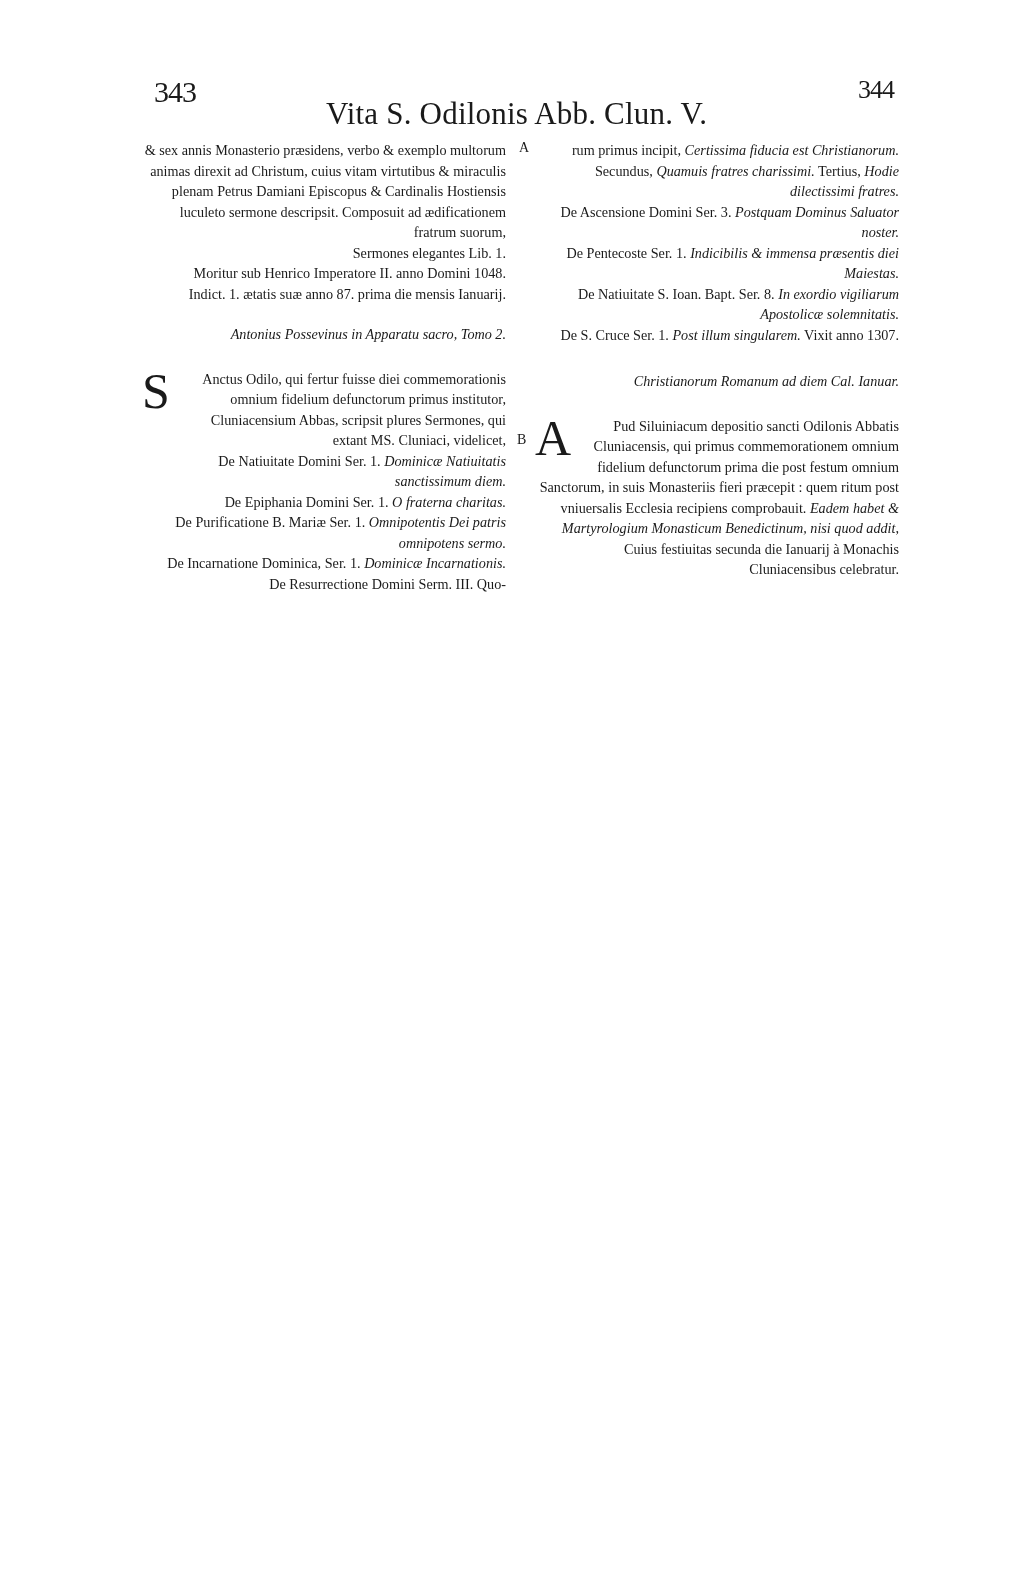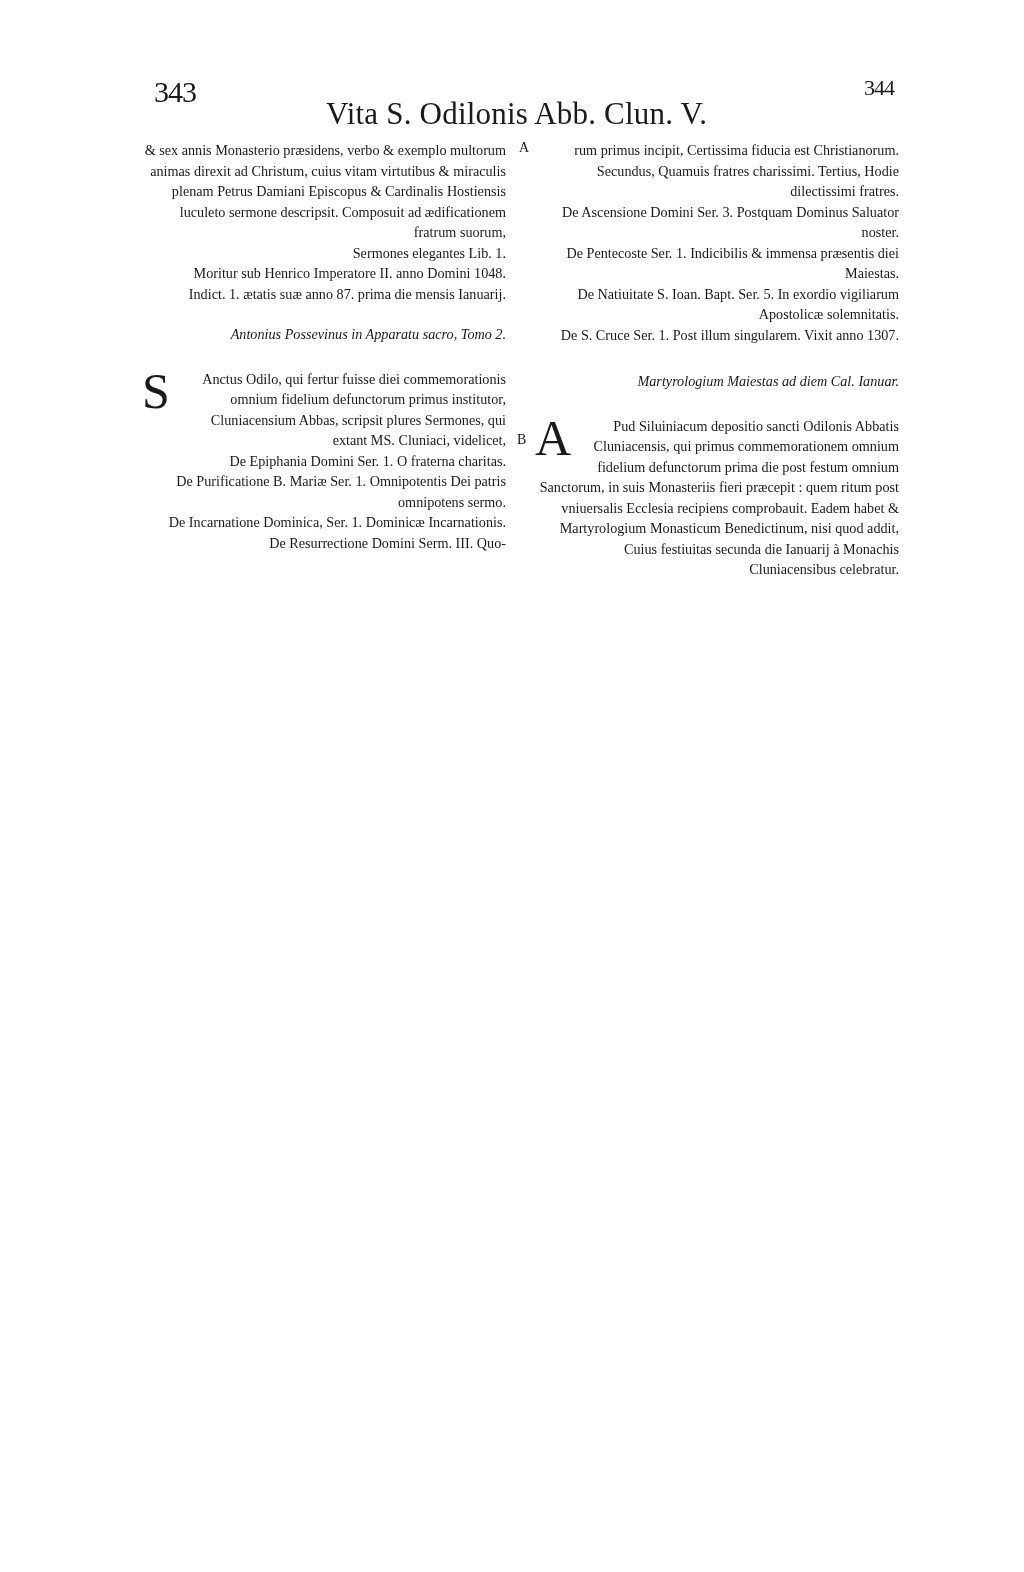--- a/index.html
+++ b/index.html
@@ -1,28 +1,28 @@
 <!DOCTYPE html>
 <html><head>
 <meta charset="utf-8">
 <style>
   html, body { margin: 0; padding: 0; background: #ffffff; }
   body { width: 1024px; height: 1572px; position: relative; overflow: hidden;
          font-family: "Liberation Serif", "DejaVu Serif", serif; color: #1a1a1a; }
   .header { position: absolute; top: 75px; left: 150px; width: 760px; height: 40px; }
   .pnum-l { position: absolute; left: 4px; top: 0; font-size: 30px; letter-spacing: -1px; }
-  .pnum-r { position: absolute; right: 16px; top: 0; font-size: 22px; letter-spacing: -1px; }
+  .pnum-r { position: absolute; right: 16px; top: 0; font-size: 26px; letter-spacing: -1px; }
   .running-title { position: absolute; left: 176px; top: -2px; font-size: 31px; letter-spacing: 0.2px; margin-top: 23px; }
   .col { position: absolute; top: 140px; width: 362px; font-size: 14.2px; line-height: 20.5px; text-align: justify; }
   .col-l { left: 144px; }
   .col-r { left: 537px; }
   .col p { margin: 0; text-align: right; }
   .indent { text-indent: 21px; }
   .center { text-align: center; text-indent: 0; }
-  .it { }
+  .it { font-style: italic; }
   .src { text-align: center; font-style: italic; margin-top: 20px !important; margin-bottom: 24px !important; }
   .dropcap-para { position: relative; }
   .dropcap { float: left; font-size: 50px; line-height: 40px; margin: 2px 3px 0 -2px; }
   .marg { position: absolute; font-size: 14px; }
 </style>
 </head>
 <body>
 
 <div class="header">
   <span class="pnum-l">343</span>
@@ -34,29 +34,30 @@
 <span class="marg" style="left:517px; top:432px;">B</span>
 
 <div class="col col-l">
   <p>&amp; sex annis Monasterio præsidens, verbo &amp; exemplo multorum animas direxit ad Christum, cuius vitam virtutibus &amp; miraculis plenam Petrus Damiani Episcopus &amp; Cardinalis Hostiensis luculeto sermone descripsit. Composuit ad ædificationem fratrum suorum,</p>
   <p class="center">Sermones elegantes Lib. 1.</p>
   <p class="indent">Moritur sub Henrico Imperatore II. anno Domini 1048. Indict. 1. ætatis suæ anno 87. prima die mensis Ianuarij.</p>
   <p class="src">Antonius Possevinus in Apparatu sacro, Tomo 2.</p>
   <p class="dropcap-para">
     <span class="dropcap">S</span><span>Anctus Odilo, qui fertur fuisse diei commemorationis omnium fidelium defunctorum primus institutor, Cluniacensium Abbas, scripsit plures Sermones, qui extant MS. Cluniaci, videlicet,</span>
   </p>
+  <p class="indent"><span>De Natiuitate Domini Ser. 1. </span><span class="it">Dominicæ Natiuitatis sanctissimum diem.</span></p>
   <p class="indent"><span>De Epiphania Domini Ser. 1. </span><span class="it">O fraterna charitas.</span></p>
   <p class="indent"><span>De Purificatione B. Mariæ Ser. 1. </span><span class="it">Omnipotentis Dei patris omnipotens sermo.</span></p>
   <p class="indent"><span>De Incarnatione Dominica, Ser. 1. </span><span class="it">Dominicæ Incarnationis.</span></p>
   <p class="indent"><span>De Resurrectione Domini Serm. III. Quo-</span><span class="it"></span></p>
 </div>
 
 <div class="col col-r">
   <p><span>rum primus incipit, </span><span class="it">Certissima fiducia est Christianorum.</span><span> Secundus, </span><span class="it">Quamuis fratres charissimi.</span><span> Tertius, </span><span class="it">Hodie dilectissimi fratres.</span></p>
   <p class="indent"><span>De Ascensione Domini Ser. 3. </span><span class="it">Postquam Dominus Saluator noster.</span><span></span></p>
   <p class="indent"><span>De Pentecoste Ser. 1. </span><span class="it">Indicibilis &amp; immensa præsentis diei Maiestas.</span><span></span></p>
-  <p class="indent"><span>De Natiuitate S. Ioan. Bapt. Ser. 5. </span><span class="it">In exordio vigiliarum Apostolicæ solemnitatis.</span><span></span></p>
+  <p class="indent"><span>De Natiuitate S. Ioan. Bapt. Ser. 8. </span><span class="it">In exordio vigiliarum Apostolicæ solemnitatis.</span><span></span></p>
   <p class="indent"><span>De S. Cruce Ser. 1. </span><span class="it">Post illum singularem.</span><span> Vixit anno 1307.</span></p>
-  <p class="src" style="margin-top:26px !important;">Martyrologium Maiestas ad diem Cal. Ianuar.</p>
+  <p class="src" style="margin-top:26px !important;">Christianorum Romanum ad diem Cal. Ianuar.</p>
   <p class="dropcap-para">
     <span class="dropcap">A</span><span>Pud Siluiniacum depositio sancti Odilonis Abbatis Cluniacensis, qui primus commemorationem omnium fidelium defunctorum prima die post festum omnium Sanctorum, in suis Monasteriis fieri præcepit : quem ritum post vniuersalis Ecclesia recipiens comprobauit. </span><span class="it">Eadem habet &amp; Martyrologium Monasticum Benedictinum, nisi quod addit</span><span>, Cuius festiuitas secunda die Ianuarij à Monachis Cluniacensibus celebratur.</span>
   </p>
 </div>
 
 </body></html>

